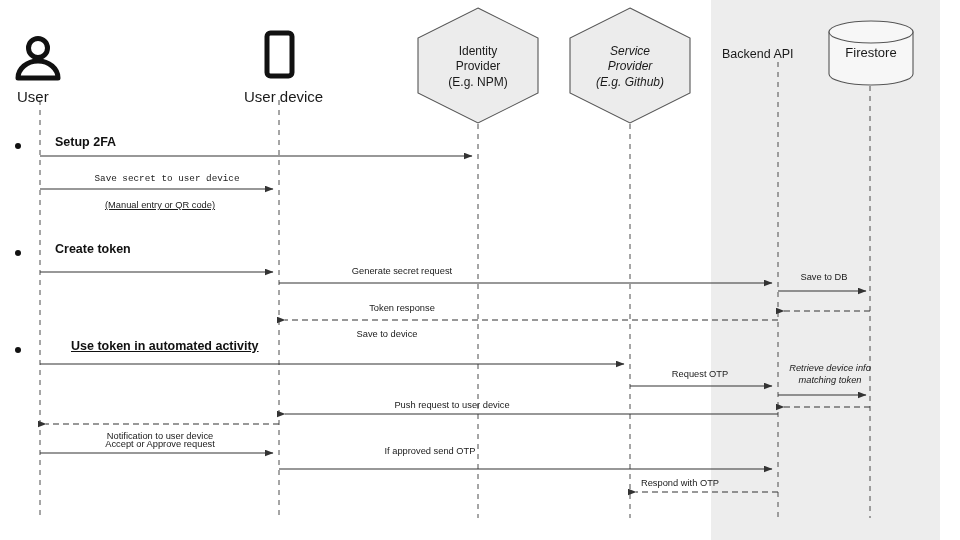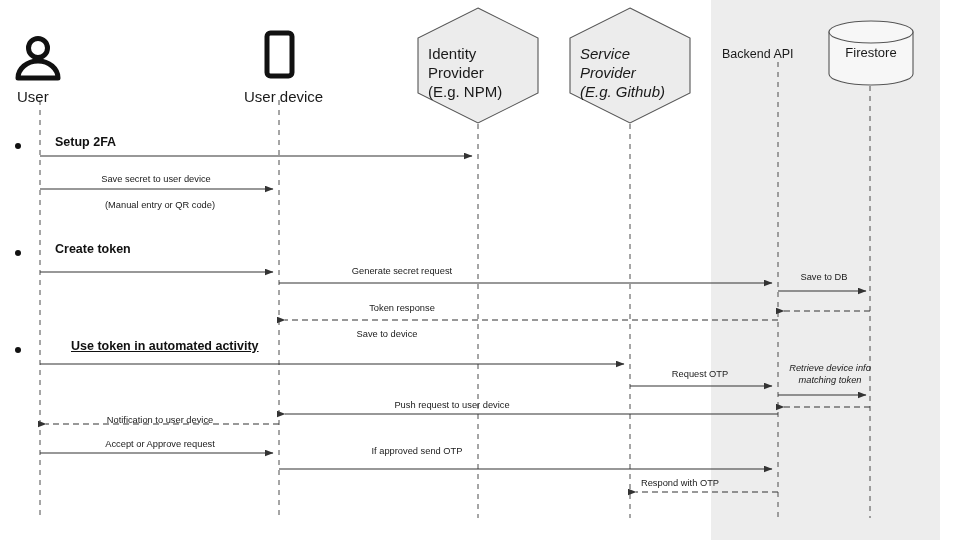--- a/index.html
+++ b/index.html
@@ -65,22 +65,22 @@
     position: absolute;
     color: #1a1a1a;
     white-space: nowrap;
     line-height: 1.18;
   }
   .actor-name {
     font-size: 15px;
     color: #1a1a1a;
   }
   .hex-label {
-    font-size: 15px;
-    text-align: left;
+    font-size: 12px;
+    text-align: center;
     line-height: 1.28;
     color: #1a1a1a;
   }
   .lane-label {
     font-size: 12.5px;
     color: #1a1a1a;
   }
   .cyl-label {
     font-size: 13px;
     color: #1a1a1a;
@@ -197,31 +197,31 @@
     <div id="section-layer">
         <div class="bullet" style="left: 15px; top: 143px;"></div>
         <div class="txt section-title" style="left: 55px; top: 135px;">Setup 2FA</div>
         <div class="bullet" style="left: 15px; top: 250px;"></div>
         <div class="txt section-title" style="left: 55px; top: 242px;">Create token</div>
         <div class="bullet" style="left: 15px; top: 347px;"></div>
         <div class="txt section-title" style="left: 71px; top: 339px; text-decoration: underline;">Use token in automated activity</div>
       </div>
 
     <div id="label-layer">
-        <div class="msg-label txt" style="left: 156px; top: 174px;">Save secret to user device</div>
-        <div class="msg-label txt" style="left: 160px; top: 200px;">(Manual entry or QR code)</div>
+        <div class="msg-label txt" style="left: 167px; top: 174px; font-family: Liberation Mono, monospace;">Save secret to user device</div>
+        <div class="msg-label txt" style="left: 160px; top: 200px; text-decoration: underline;">(Manual entry or QR code)</div>
         <div class="msg-label txt" style="left: 402px; top: 266px;">Generate secret request</div>
         <div class="msg-label txt" style="left: 824px; top: 272px;">Save to DB</div>
         <div class="msg-label txt" style="left: 402px; top: 303px;">Token response</div>
         <div class="msg-label txt" style="left: 387px; top: 329px;">Save to device</div>
         <div class="msg-label txt two-line" style="left: 830px; top: 362px; width: 120px;">
           <div>Retrieve device info</div>
           <div>matching token</div>
         </div>
         <div class="msg-label txt" style="left: 700px; top: 369px;">Request OTP</div>
         <div class="msg-label txt" style="left: 452px; top: 400px;">Push request to user device</div>
-        <div class="msg-label txt" style="left: 160px; top: 415px;">Notification to user device</div>
+        <div class="msg-label txt" style="left: 160px; top: 431px;">Notification to user device</div>
         <div class="msg-label txt" style="left: 160px; top: 439px;">Accept or Approve request</div>
-        <div class="msg-label txt" style="left: 417px; top: 446px; text-align: center;">If approved send OTP</div>
+        <div class="msg-label txt" style="left: 430px; top: 446px; text-align: center;">If approved send OTP</div>
         <div class="msg-label txt" style="left: 680px; top: 478px;">Respond with OTP</div>
       </div>
   </div>
 </div>
 
 </body></html>

